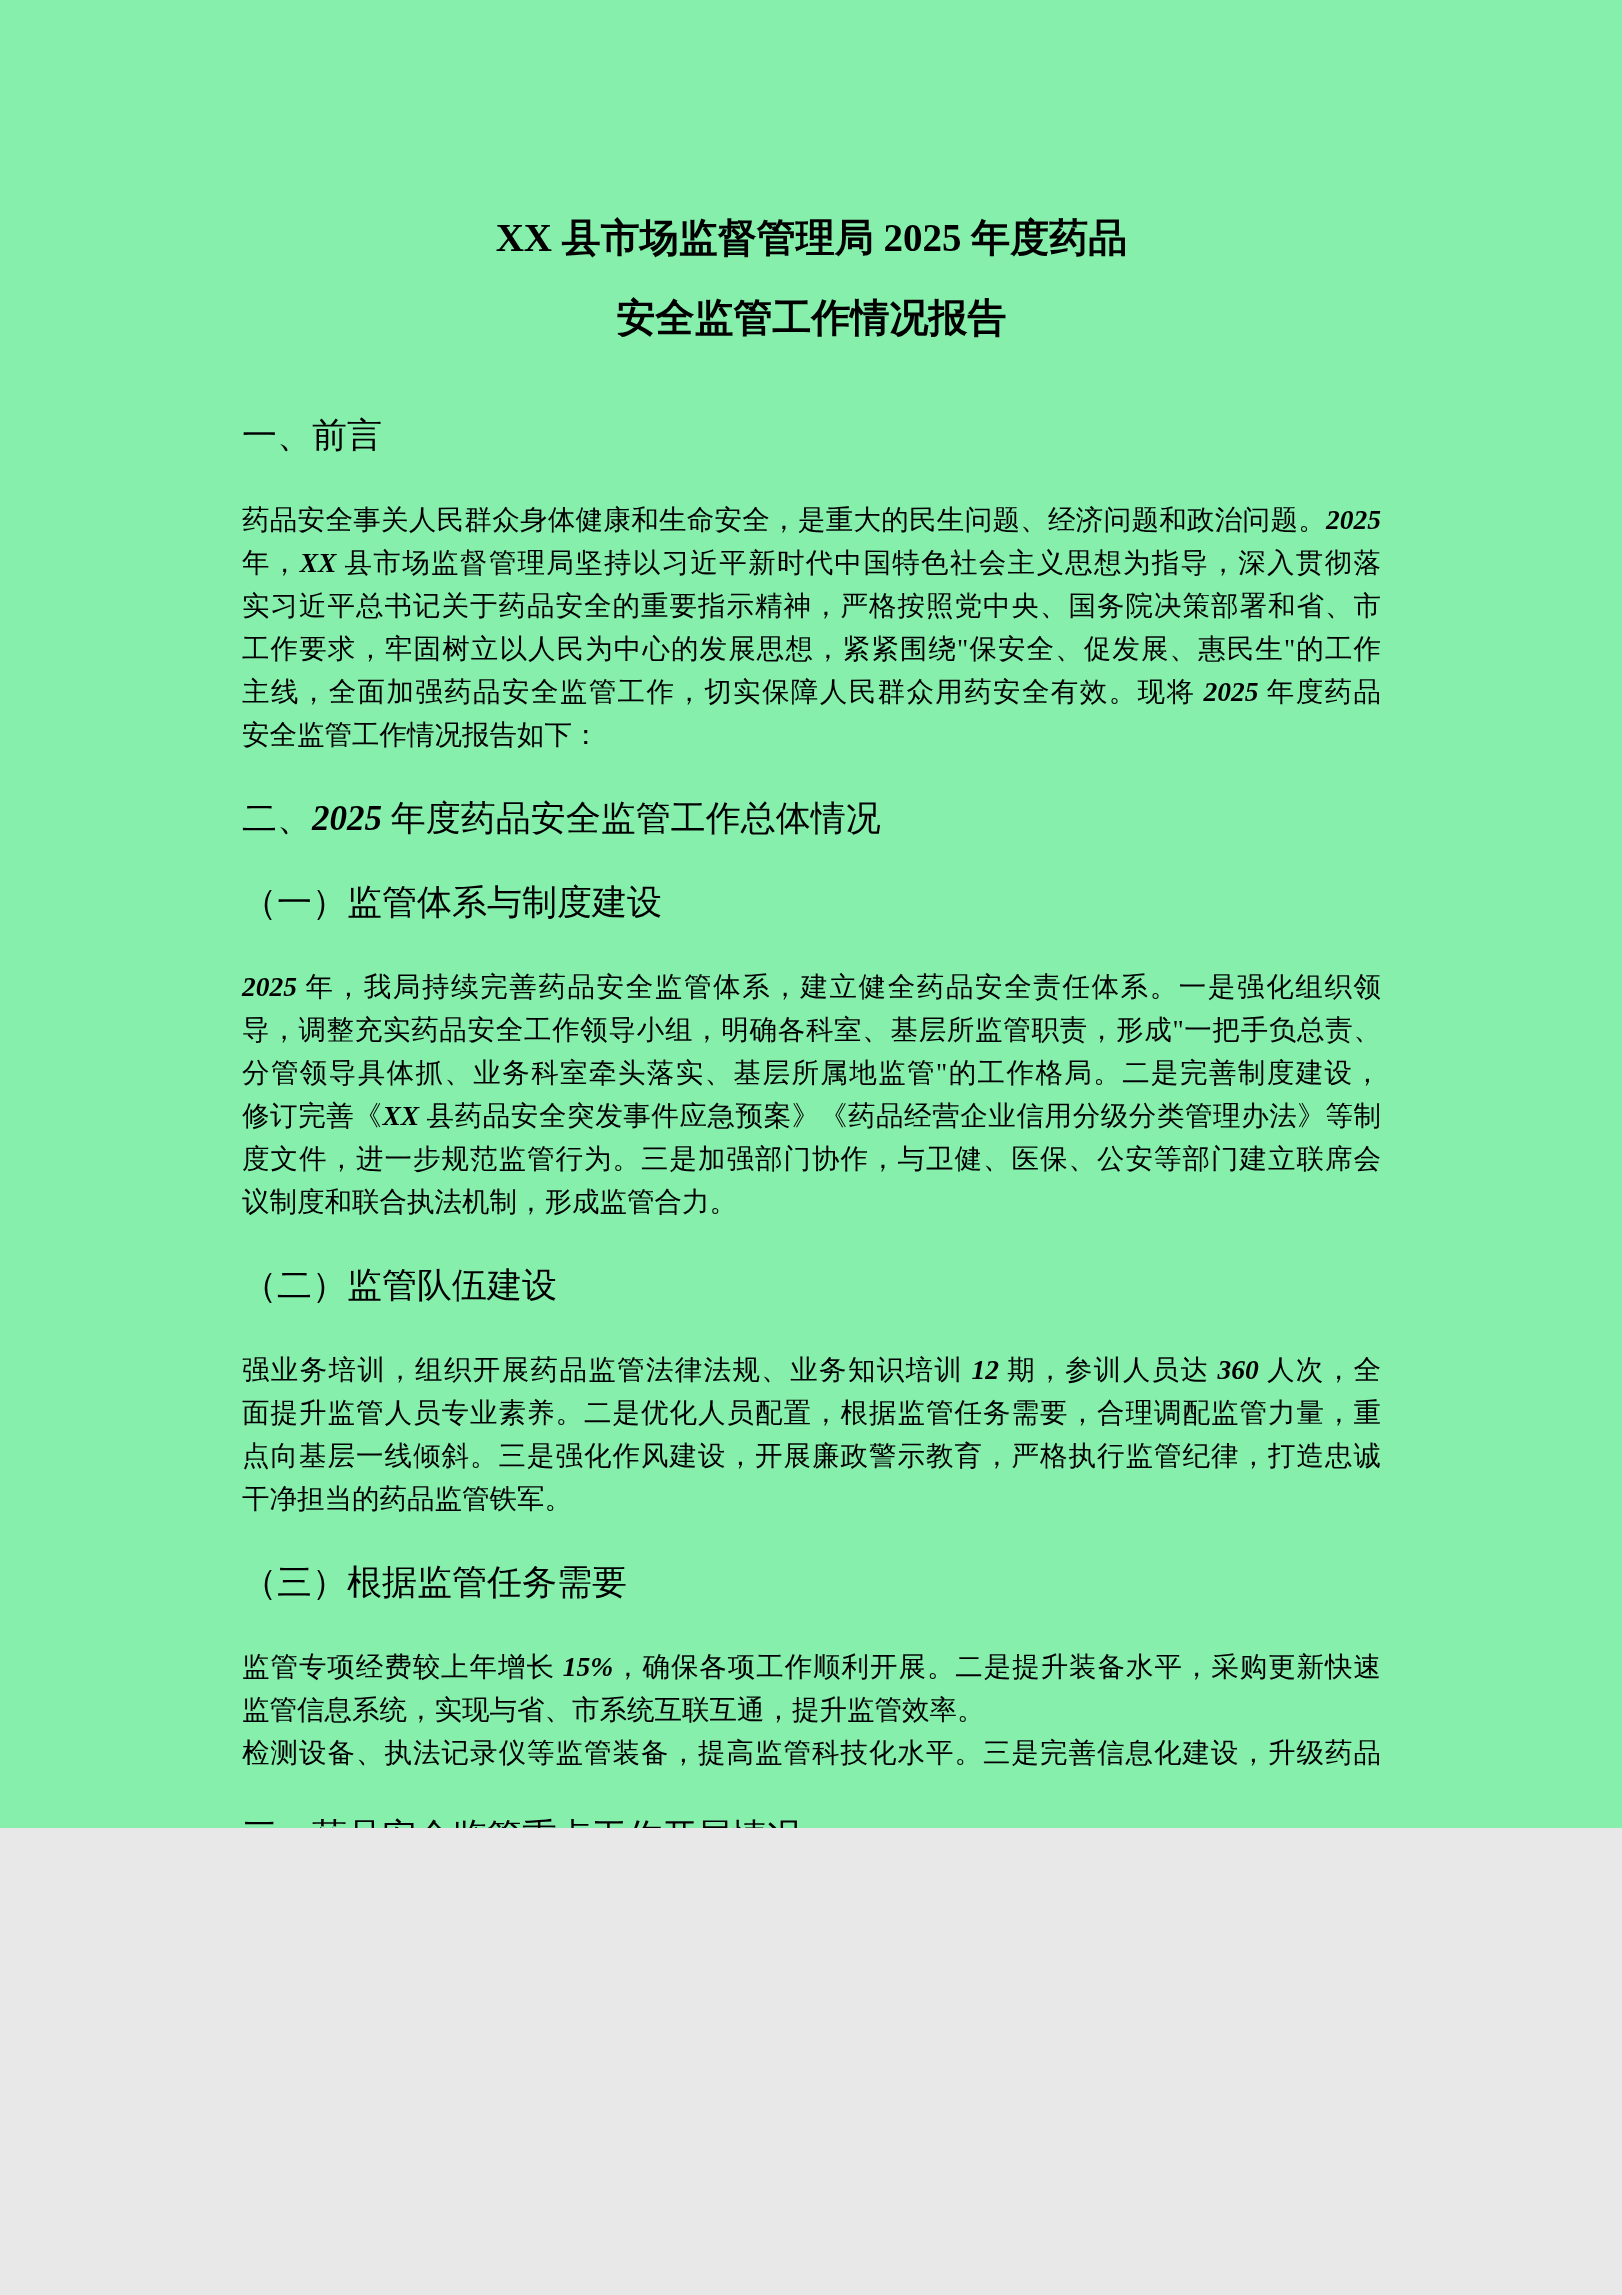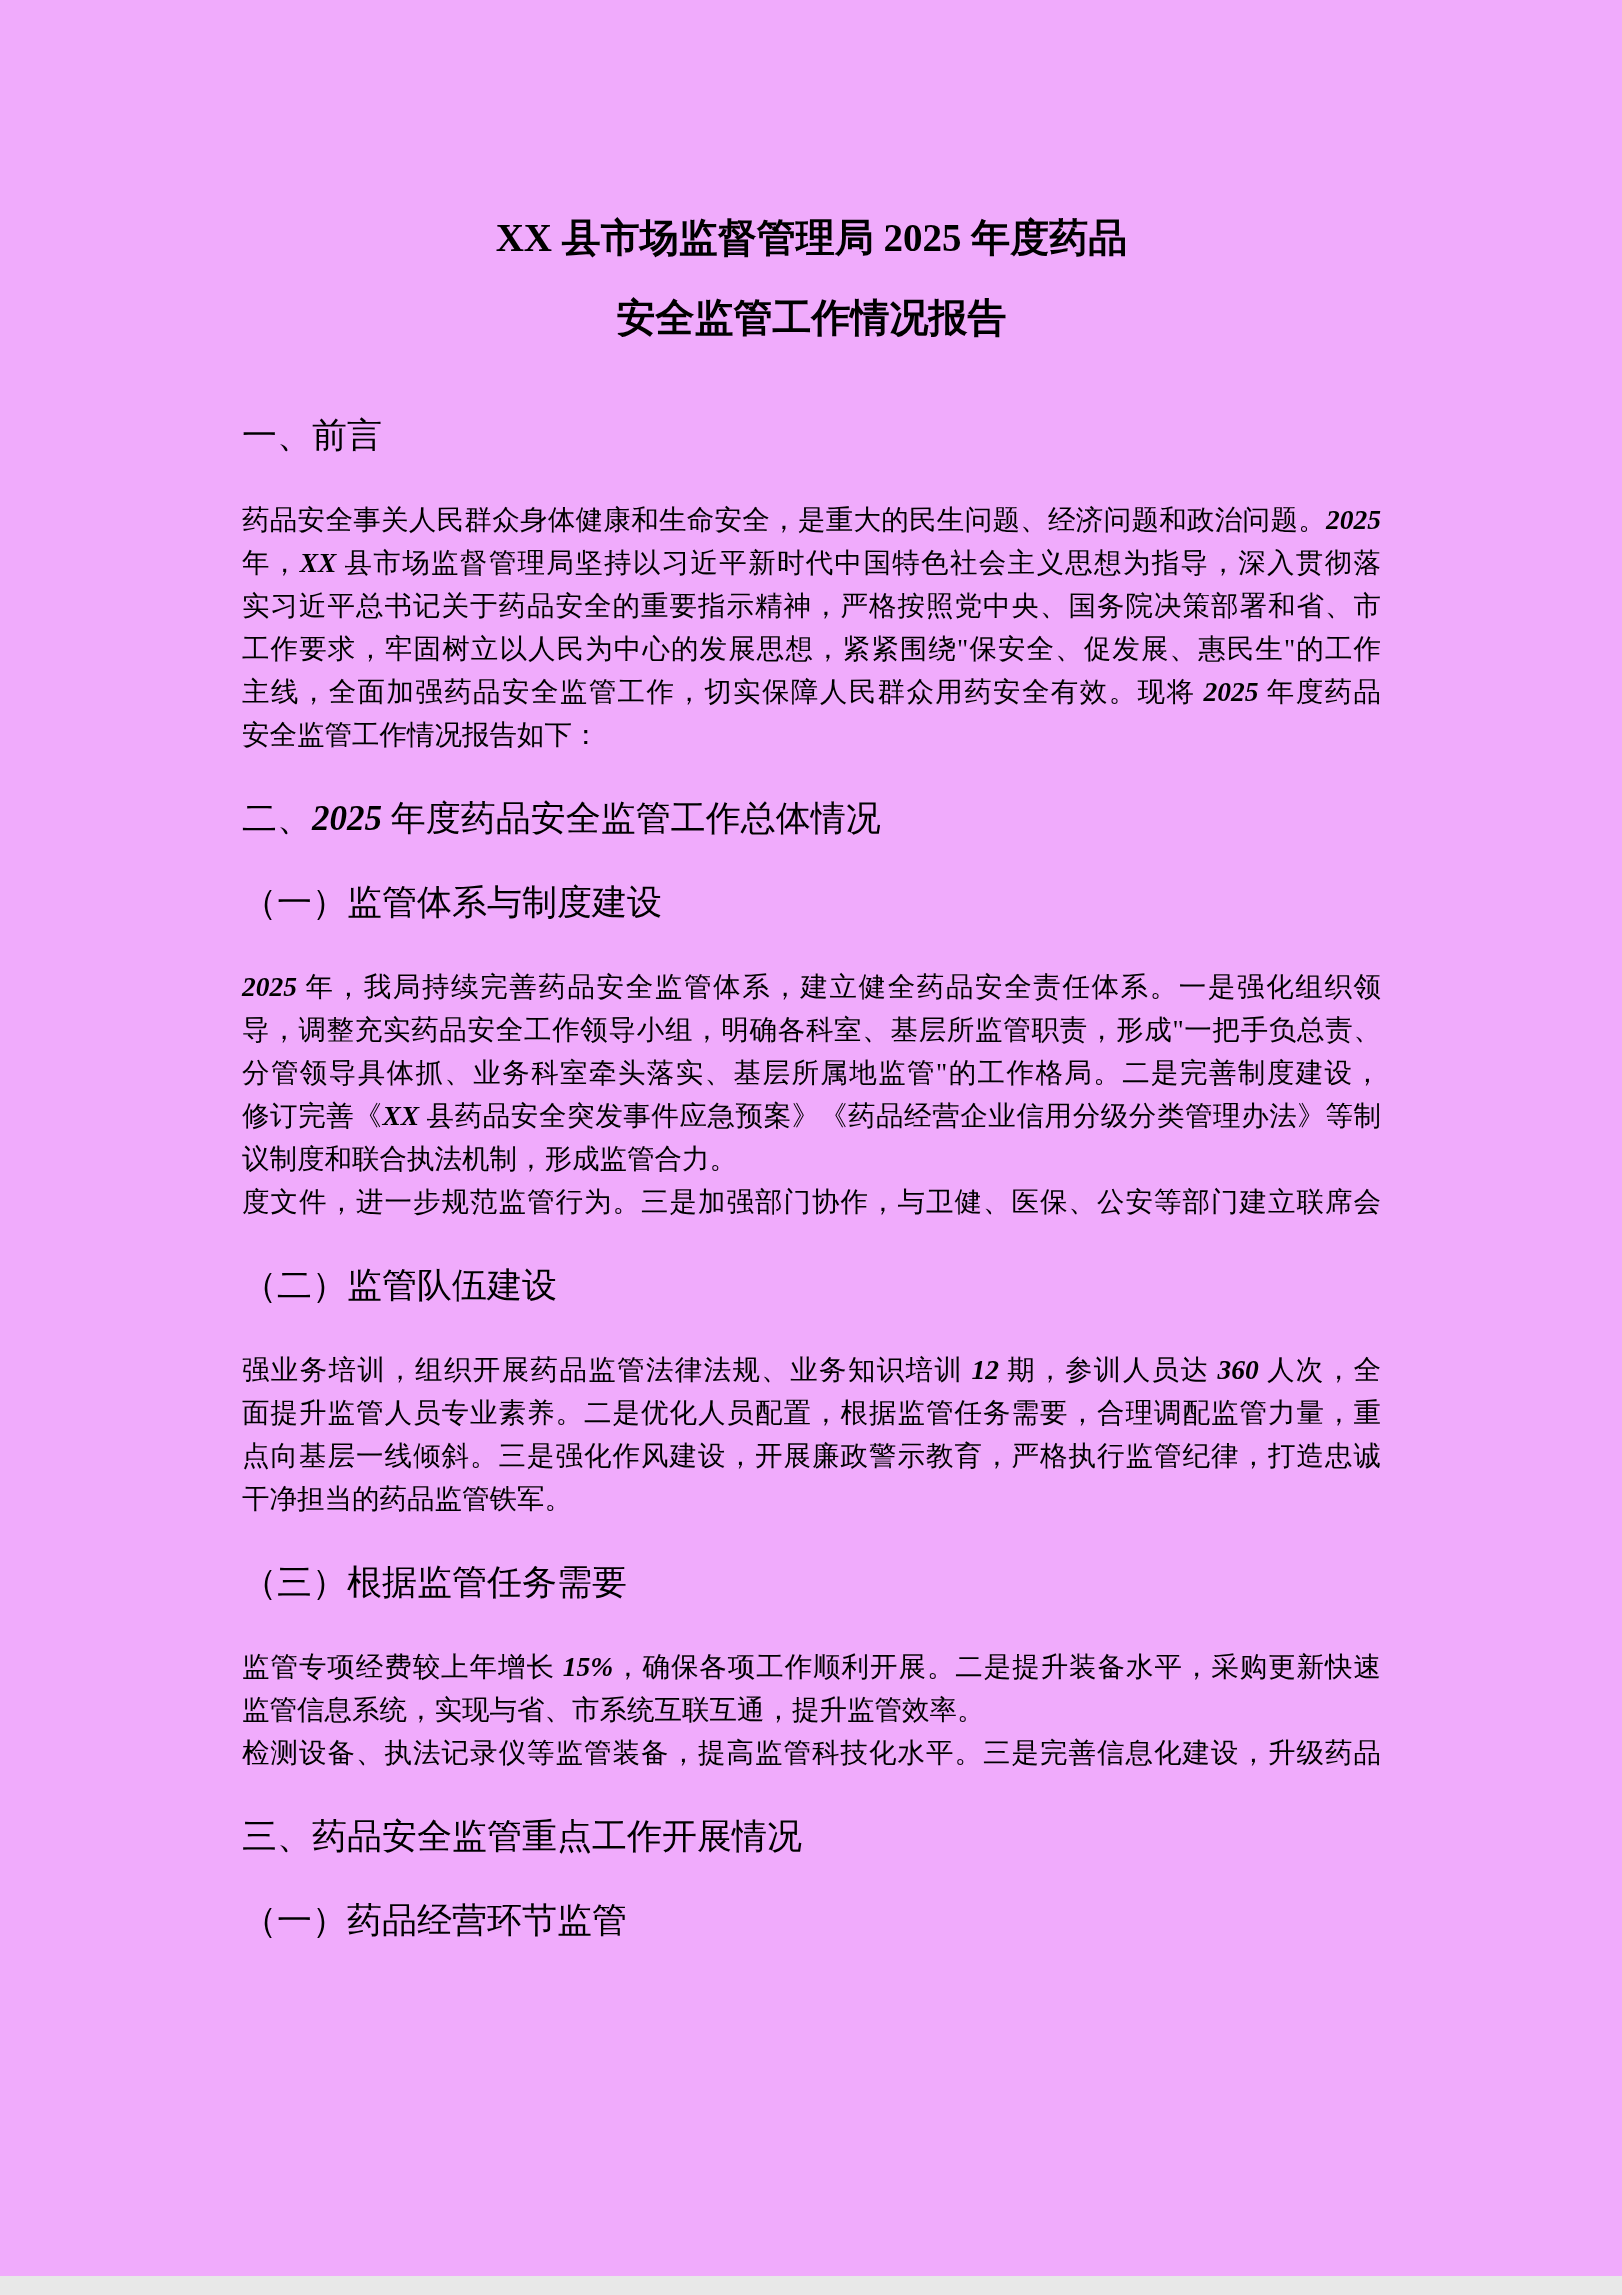--- a/index.html
+++ b/index.html
@@ -3,23 +3,23 @@
 <meta charset="utf-8">
 <style>
   html, body {
     margin: 0;
     padding: 0;
     background: #e8e8e8;
   }
   .page {
     position: relative;
     width: 1623px;
-    height: 2276px;
+    height: 1828px;
     margin: 0 auto;
-    background: #f0abfc;
+    background: #86efac;
     box-sizing: border-box;
     padding: 198px 242px 0 242px;
     overflow: hidden;
     font-family: "Liberation Serif", "DejaVu Serif", serif;
     color: #000000;
   }
   .doc-title {
     font-size: 39px;
     font-weight: bold;
     line-height: 80px;
@@ -76,22 +76,22 @@
 
   <div class="heading">二、<b class="lt">2025</b> 年度药品安全监管工作总体情况</div>
 
   <div class="heading">（一）监管体系与制度建设</div>
 
   <div class="para">
     <div class="line"><b class="lt">2025</b> 年，我局持续完善药品安全监管体系，建立健全药品安全责任体系。一是强化组织领</div>
     <div class="line">导，调整充实药品安全工作领导小组，明确各科室、基层所监管职责，形成"一把手负总责、</div>
     <div class="line">分管领导具体抓、业务科室牵头落实、基层所属地监管"的工作格局。二是完善制度建设，</div>
     <div class="line">修订完善《<b class="lt">XX</b> 县药品安全突发事件应急预案》《药品经营企业信用分级分类管理办法》等制</div>
+    <div class="line">度文件，进一步规范监管行为。三是加强部门协作，与卫健、医保、公安等部门建立联席会</div>
     <div class="line last">议制度和联合执法机制，形成监管合力。</div>
-    <div class="line">度文件，进一步规范监管行为。三是加强部门协作，与卫健、医保、公安等部门建立联席会</div>
   </div>
 
   <div class="heading">（二）监管队伍建设</div>
 
   <div class="para">
     <div class="line">强业务培训，组织开展药品监管法律法规、业务知识培训 <b class="lt">12</b> 期，参训人员达 <b class="lt">360</b> 人次，全</div>
     <div class="line">面提升监管人员专业素养。二是优化人员配置，根据监管任务需要，合理调配监管力量，重</div>
     <div class="line">点向基层一线倾斜。三是强化作风建设，开展廉政警示教育，严格执行监管纪律，打造忠诚</div>
     <div class="line last">干净担当的药品监管铁军。</div>
   </div>

